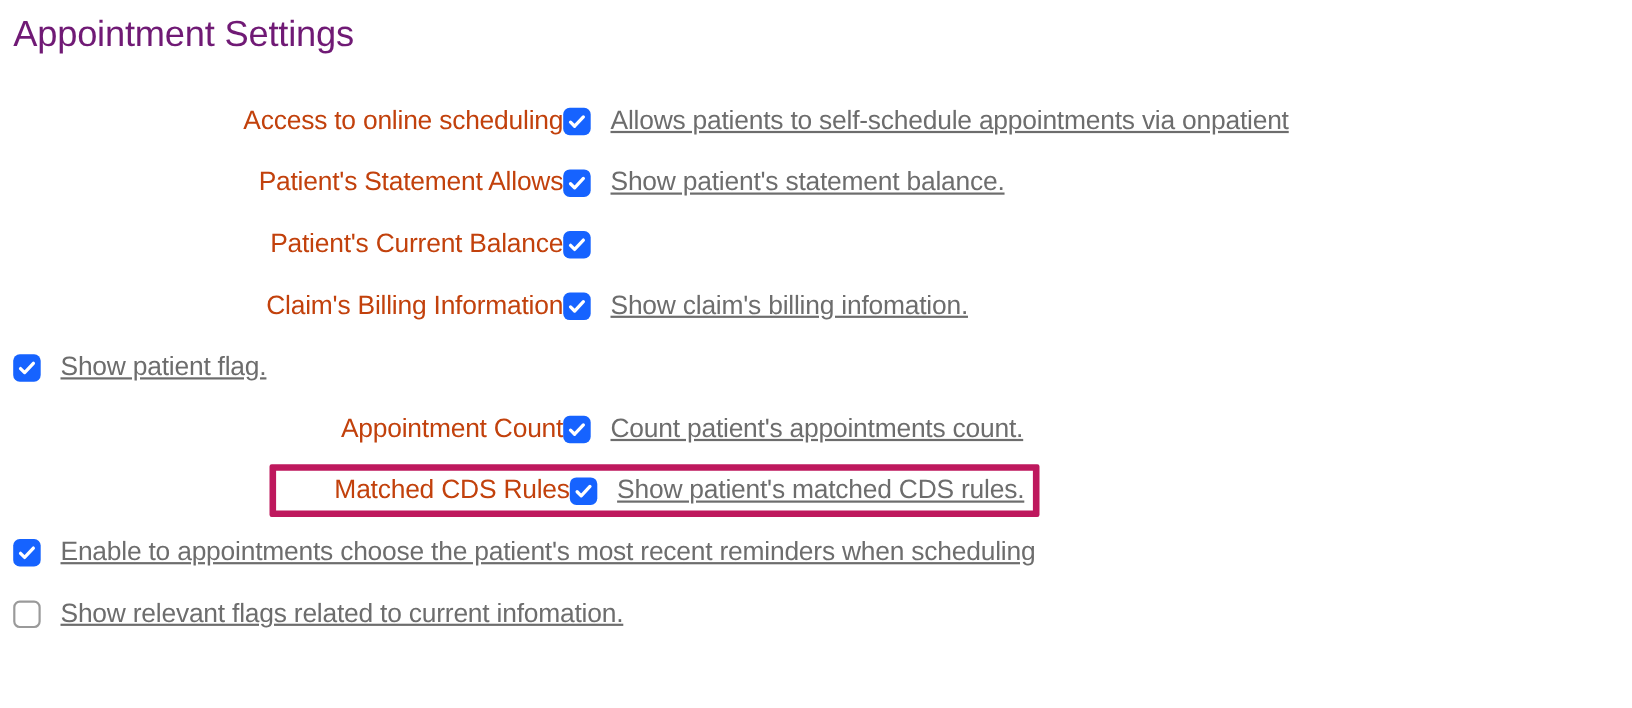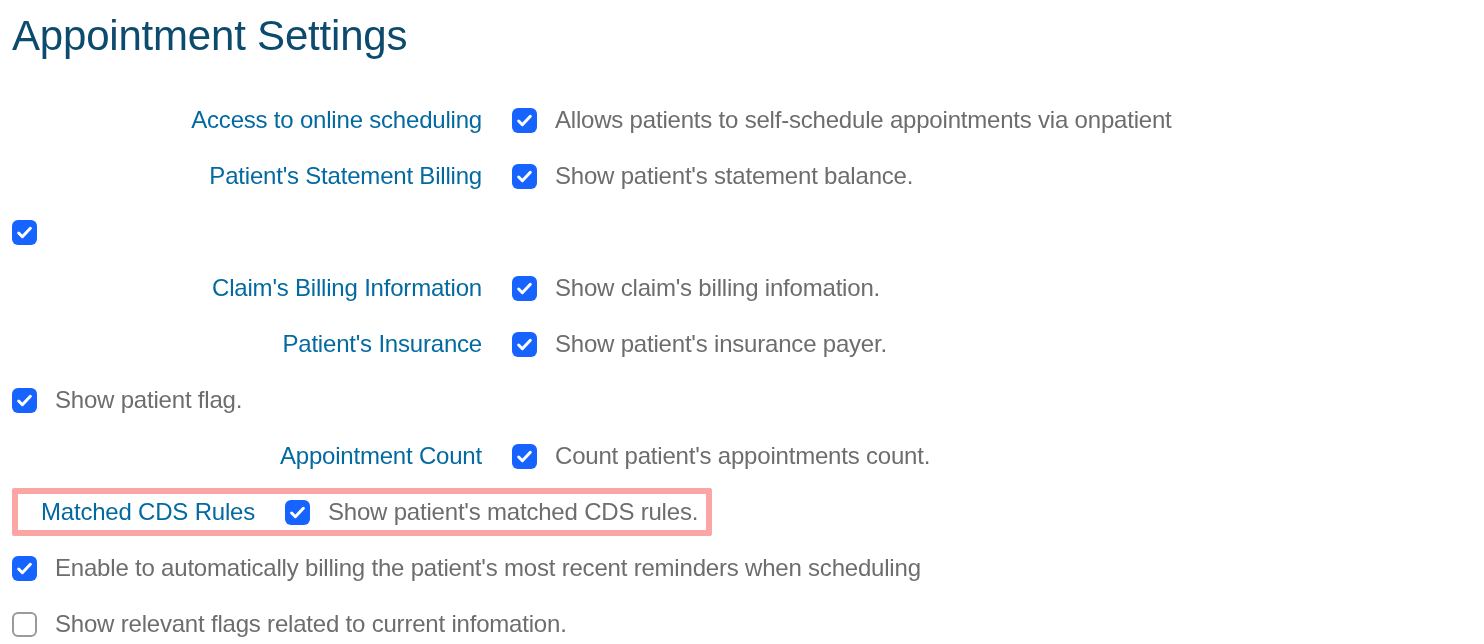--- a/index.html
+++ b/index.html
@@ -7,44 +7,43 @@
       padding: 0;
       box-sizing: border-box;
     }
     body {
       font-family: -apple-system, BlinkMacSystemFont, "Helvetica Neue", Helvetica, Arial, sans-serif;
       background: #fff;
       padding: 12px 0 0 12px;
       width: 1484px;
     }
     .page-title {
-      color: #0c4a6e;
-      font-size: 42px;
+      color: #701a75;
+      font-size: 33px;
       font-weight: 400;
       margin-bottom: 36px;
       letter-spacing: -0.2px;
     }
     .settings-list {
       display: flex;
       flex-direction: column;
       gap: 8px;
     }
     .setting-row {
       display: flex;
       align-items: center;
       min-height: 48px;
       position: relative;
     }
     .setting-label {
       width: 500px;
       text-align: right;
-      color: #0369a1;
+      color: #c2410c;
       font-size: 24px;
       font-weight: 400;
-      padding-right: 30px;
       letter-spacing: -0.2px;
     }
     .checkbox-wrap {
       flex: 0 0 auto;
       display: flex;
       align-items: center;
     }
     .checkbox {
       width: 25px;
       height: 25px;
@@ -68,27 +67,29 @@
       width: 17px;
       height: 17px;
     }
     .setting-desc {
       color: #6d6d6d;
       font-size: 24px;
       font-weight: 400;
       padding-left: 18px;
       letter-spacing: -0.2px;
       white-space: nowrap;
+      text-decoration: underline;
     }
     .highlight-box {
-      border: 6px solid #fca5a5;
+      border: 6px solid #be185d;
       padding: 4px 8px 4px 0;
       border-radius: 2px;
       display: flex;
       align-items: center;
+      margin-left: 233px;
     }
     .highlight-box .setting-label {
       width: 267px;
     }
   </style>
 </head>
 <body>
 
 <h1 class="page-title">Appointment Settings</h1>
 
@@ -98,60 +99,50 @@
       <div class="checkbox-wrap">
         <div class="checkbox checked">
           <svg viewBox="0 0 16 16" xmlns="http://www.w3.org/2000/svg">
             <path d="M2.5 8.5 L6 12 L13.5 4" stroke="#fff" stroke-width="2.8" fill="none" stroke-linecap="round" stroke-linejoin="round"></path>
           </svg>
         </div>
       </div>
       <div class="setting-desc">Allows patients to self-schedule appointments via onpatient</div>
     </div>
     <div class="setting-row">
-      <div class="setting-label">Patient's Statement Billing</div>
+      <div class="setting-label">Patient's Statement Allows</div>
       <div class="checkbox-wrap">
         <div class="checkbox checked">
           <svg viewBox="0 0 16 16" xmlns="http://www.w3.org/2000/svg">
             <path d="M2.5 8.5 L6 12 L13.5 4" stroke="#fff" stroke-width="2.8" fill="none" stroke-linecap="round" stroke-linejoin="round"></path>
           </svg>
         </div>
       </div>
       <div class="setting-desc">Show patient's statement balance.</div>
     </div>
     <div class="setting-row">
+      <div class="setting-label">Patient's Current Balance</div>
       <div class="checkbox-wrap">
         <div class="checkbox checked">
           <svg viewBox="0 0 16 16" xmlns="http://www.w3.org/2000/svg">
             <path d="M2.5 8.5 L6 12 L13.5 4" stroke="#fff" stroke-width="2.8" fill="none" stroke-linecap="round" stroke-linejoin="round"></path>
           </svg>
         </div>
       </div>
     </div>
     <div class="setting-row">
       <div class="setting-label">Claim's Billing Information</div>
       <div class="checkbox-wrap">
         <div class="checkbox checked">
           <svg viewBox="0 0 16 16" xmlns="http://www.w3.org/2000/svg">
             <path d="M2.5 8.5 L6 12 L13.5 4" stroke="#fff" stroke-width="2.8" fill="none" stroke-linecap="round" stroke-linejoin="round"></path>
           </svg>
         </div>
       </div>
       <div class="setting-desc">Show claim's billing infomation.</div>
-    </div>
-    <div class="setting-row">
-      <div class="setting-label">Patient's Insurance</div>
-      <div class="checkbox-wrap">
-        <div class="checkbox checked">
-          <svg viewBox="0 0 16 16" xmlns="http://www.w3.org/2000/svg">
-            <path d="M2.5 8.5 L6 12 L13.5 4" stroke="#fff" stroke-width="2.8" fill="none" stroke-linecap="round" stroke-linejoin="round"></path>
-          </svg>
-        </div>
-      </div>
-      <div class="setting-desc">Show patient's insurance payer.</div>
     </div>
     <div class="setting-row">
       <div class="checkbox-wrap">
         <div class="checkbox checked">
           <svg viewBox="0 0 16 16" xmlns="http://www.w3.org/2000/svg">
             <path d="M2.5 8.5 L6 12 L13.5 4" stroke="#fff" stroke-width="2.8" fill="none" stroke-linecap="round" stroke-linejoin="round"></path>
           </svg>
         </div>
       </div>
       <div class="setting-desc">Show patient flag.</div>
@@ -181,21 +172,21 @@
       </div>
     </div>
     <div class="setting-row">
       <div class="checkbox-wrap">
         <div class="checkbox checked">
           <svg viewBox="0 0 16 16" xmlns="http://www.w3.org/2000/svg">
             <path d="M2.5 8.5 L6 12 L13.5 4" stroke="#fff" stroke-width="2.8" fill="none" stroke-linecap="round" stroke-linejoin="round"></path>
           </svg>
         </div>
       </div>
-      <div class="setting-desc">Enable to automatically billing the patient's most recent reminders when scheduling</div>
+      <div class="setting-desc">Enable to appointments choose the patient's most recent reminders when scheduling</div>
     </div>
     <div class="setting-row">
       <div class="checkbox-wrap">
         <div class="checkbox"></div>
       </div>
       <div class="setting-desc">Show relevant flags related to current infomation.</div>
     </div>
   </div>
 
 </body></html>

